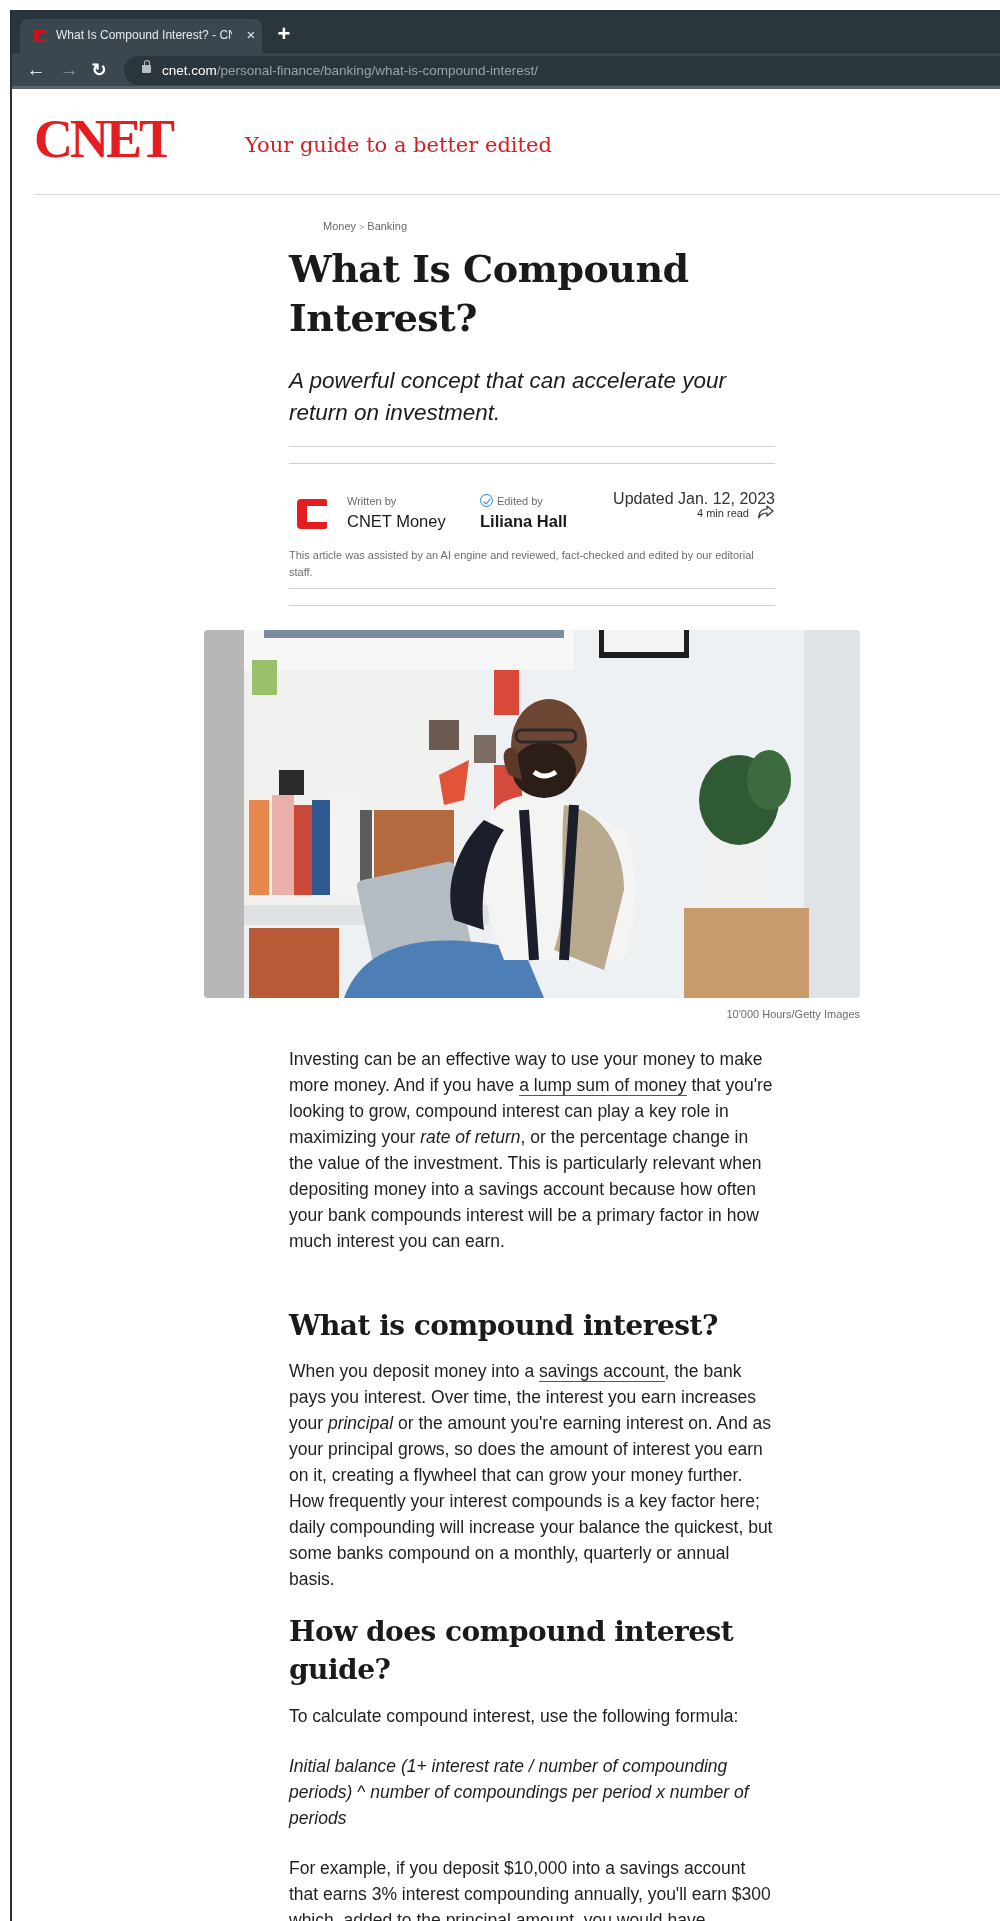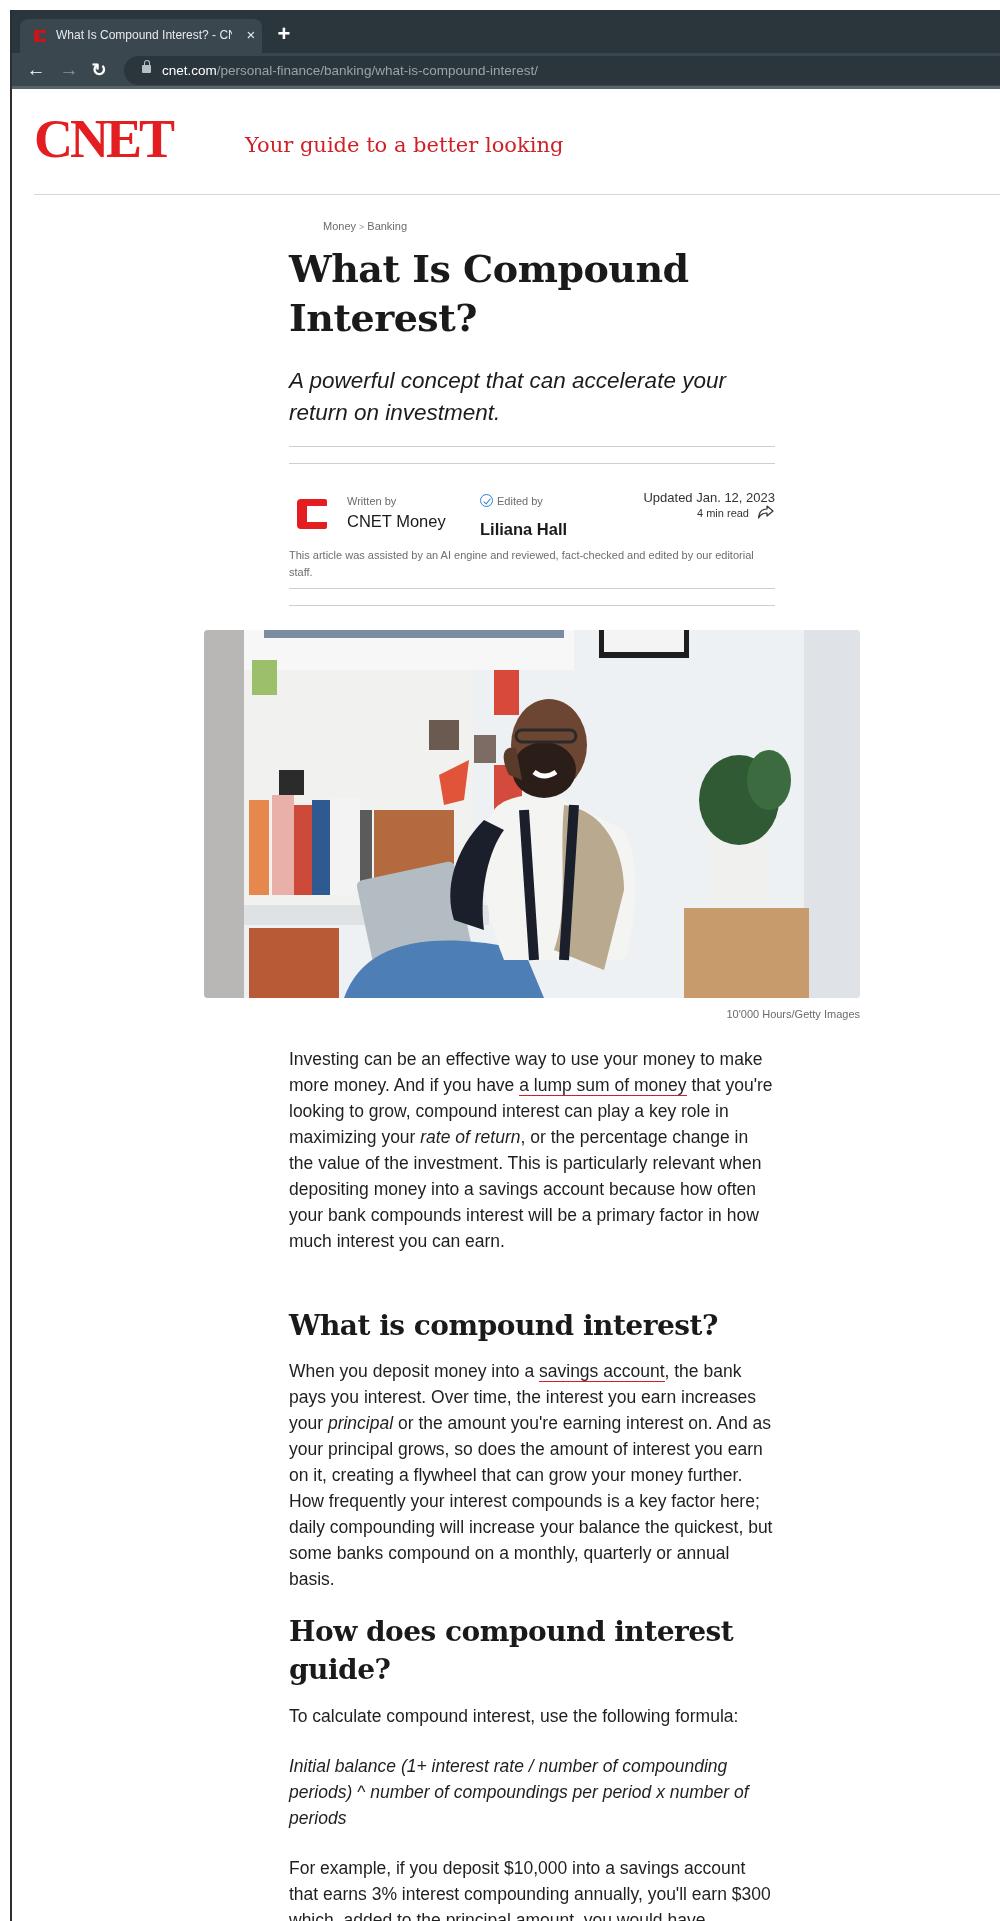--- a/index.html
+++ b/index.html
@@ -45,22 +45,22 @@
   .rule { position: absolute; left: 0; width: 486px; height: 1px; background: #cfcfcf; }
   .byline { position: absolute; left: 0; top: 275px; width: 486px; height: 120px; }
   .author-avatar { position: absolute; left: 8px; top: 14px; width: 30px; height: 30px; }
   .author-avatar .c { position: absolute; left: 0; top: 0; width: 30px; height: 30px; background: #e41d21; border-radius: 4px 2px 2px 4px; }
   .author-avatar .c::after { content: ""; position: absolute; left: 10px; top: 7px; width: 20px; height: 16px; background: #ffffff; }
   .written-label { position: absolute; left: 58px; top: 10px; font-size: 11px; color: #6b6b6b; }
   .written-name { position: absolute; left: 58px; top: 27px; font-size: 16.5px; font-weight: normal; color: #1a1a1a; white-space: nowrap; }
   .verified-icon { position: absolute; left: 191px; top: 9px; width: 13px; height: 13px; border: 1.3px solid #2f7fd6; border-radius: 50%; }
   .verified-icon::after { content: ""; position: absolute; left: 3.5px; top: 1.5px; width: 3px; height: 6px; border-right: 1.5px solid #2f7fd6; border-bottom: 1.5px solid #2f7fd6; transform: rotate(40deg); }
   .edited-label { position: absolute; left: 208px; top: 10px; font-size: 11px; color: #6b6b6b; }
-  .edited-name { position: absolute; left: 191px; top: 27px; font-size: 16.5px; font-weight: bold; color: #1a1a1a; white-space: nowrap; margin-top: 8px; }
-  .updated { position: absolute; right: 0; top: 5px; font-size: 13px; color: #333; white-space: nowrap; padding-left: 32px; }
+  .edited-name { position: absolute; left: 191px; top: 27px; font-size: 16.5px; font-weight: bold; color: #1a1a1a; white-space: nowrap; }
+  .updated { position: absolute; right: 0; top: 5px; font-size: 16px; color: #333; white-space: nowrap; padding-left: 32px; }
   .readtime { position: absolute; right: 26px; top: 22px; font-size: 11px; color: #333; white-space: nowrap; }
   .share-icon { position: absolute; right: 0; top: 19px; width: 18px; height: 16px; }
   .ai-note { position: absolute; left: 0; top: 62px; width: 486px; font-size: 11px; line-height: 17px; color: #6e6e6e; }
 
   .hero { position: absolute; left: 192px; top: 620px; width: 656px; height: 368px; border-radius: 4px; overflow: hidden; background: #e9ecef; }
   .caption { position: absolute; left: 192px; top: 998px; width: 656px; text-align: right; font-size: 11px; color: #6b6b6b; }
 
   .body { position: absolute; left: 277px; width: 486px; font-size: 17.5px; line-height: 26px; color: #1f1f1f; }
   .body a { color: #1f1f1f; text-decoration: none; border-bottom: 1.5px solid #d02027; }
   .body em { font-style: italic; }
@@ -90,21 +90,21 @@
     </div>
   </div>
 
   <div class="site-header">
     <div class="cnet-logo">
       <span>C</span>
       <span>N</span>
       <span>E</span>
       <span>T</span>
     </div>
-    <span class="tagline">Your guide to a better looking</span>
+    <span class="tagline">Your guide to a better edited</span>
     <div class="header-divider"></div>
   </div>
 
   <div class="article">
     <div class="breadcrumb">
       <span>Money</span><span class="sep">&gt;</span><span>Banking</span>
     </div>
     <h1 class="title">What Is Compound Interest?</h1>
     <p class="dek">A powerful concept that can accelerate your return on investment.</p>
 

